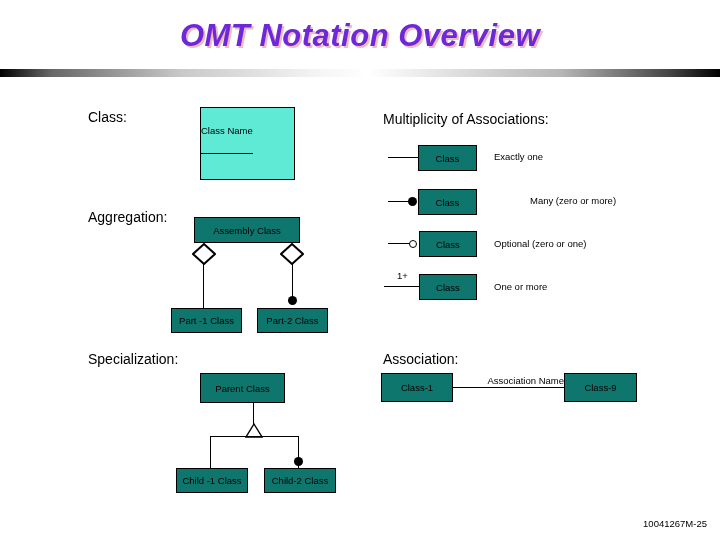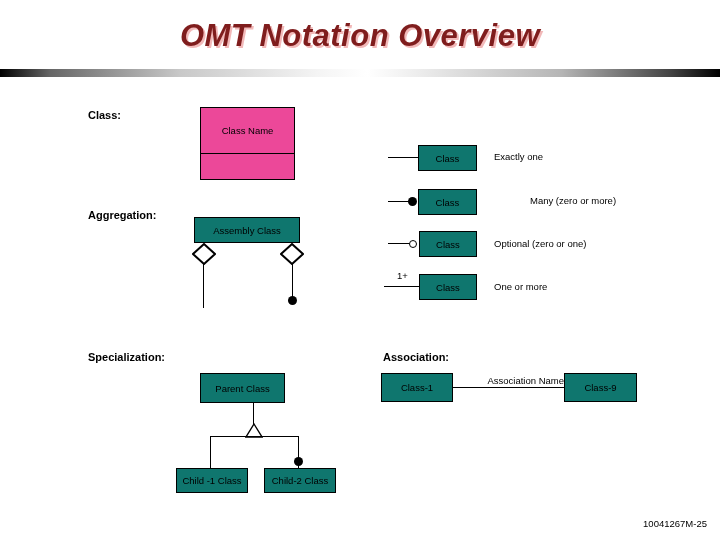--- a/index.html
+++ b/index.html
@@ -2,35 +2,35 @@
 <html><head>
 <meta charset="utf-8">
 <style>
   html,body { margin:0; padding:0; background:#fff; }
   .slide {
     position:relative; width:720px; height:540px; background:#fff;
     font-family:"Liberation Sans","DejaVu Sans",sans-serif; color:#000; overflow:hidden;
   }
   .title {
     position:absolute; top:18px; left:0; width:720px; text-align:center;
-    font-size:31px; font-weight:bold; font-style:italic; color:#7f1d1d;
+    font-size:31px; font-weight:bold; font-style:italic; color:#6d28d9;
     text-shadow:2px 2px 0 #f2b9b9; letter-spacing:0.5px; white-space:nowrap;
   }
   .divider-bar {
     position:absolute; top:69px; left:0; width:720px; height:8px;
     background:linear-gradient(90deg,#000 0%,#666 7%,#c8c8c8 25%,#f4f4f4 44%,#fff 51%,#ededed 58%,#b5b5b5 78%,#444 93%,#000 100%);
   }
-  .h { position:absolute; font-size:11px; font-weight:bold; white-space:nowrap; }
+  .h { position:absolute; font-size:14px; font-weight:normal; white-space:nowrap; }
   .lbl { position:absolute; font-size:9.5px; white-space:nowrap; }
   .box {
     position:absolute; border:1px solid #000; background:#0f766e; box-sizing:border-box;
     display:flex; align-items:center; justify-content:center;
     font-size:9.5px; text-align:center; white-space:nowrap;
   }
-  .class-box { position:absolute; border:1px solid #000; background:#ec4899; box-sizing:border-box; display:flex; flex-direction:column; }
+  .class-box { position:absolute; border:1px solid #000; background:#5eead4; box-sizing:border-box; display:flex; }
   .class-box .top { height:45px; border-bottom:1px solid #000; display:flex; align-items:center; justify-content:center; font-size:9.5px; }
   .class-box .bottom { flex:1; }
   .line-h { position:absolute; height:1px; background:#000; }
   .line-v { position:absolute; width:1px; background:#000; }
   .dot { position:absolute; width:9px; height:9px; background:#000; border-radius:50%; }
   .ring { position:absolute; width:8px; height:8px; border:1.5px solid #000; background:#fff; border-radius:50%; box-sizing:border-box; }
   .shape { position:absolute; line-height:0; }
   .footer { position:absolute; top:518px; right:13px; font-size:9.5px; }
 </style>
 </head>
@@ -40,20 +40,21 @@
 
   <div class="title">OMT Notation Overview</div>
   <div class="divider-bar"></div>
 
   <div class="h" style="left:88px; top:109px;">Class:</div>
   <div class="class-box" style="left:200px; top:107px; width:95px; height:73px;">
     <div class="top">Class Name</div>
     <div class="bottom"></div>
   </div>
 
+  <div class="h" style="left:383px; top:111px;">Multiplicity of Associations:</div>
 
   <div class="line-h" style="left:388px; top:157px; width:30px;"></div>
   <div class="box" style="left:418px; top:145px; width:59px; height:26px;">Class</div>
   <div class="lbl" style="left:494px; top:151px;">Exactly one</div>
 
   <div class="line-h" style="left:388px; top:201px; width:25px;"></div>
   <div class="dot" style="left:408px; top:197px;"></div>
   <div class="box" style="left:418px; top:189px; width:59px; height:26px;">Class</div>
   <div class="lbl" style="left:494px; top:195px;margin-left:36px;">Many (zero or more)</div>
 
@@ -75,20 +76,22 @@
       </svg>
   </div>
   <div class="shape" style="left:280px; top:243px;">
     <svg width="24" height="22" viewBox="0 0 24 22">
         <polygon points="12,1 23,11 12,21 1,11" fill="#fff" stroke="#000" stroke-width="2"></polygon>
       </svg>
   </div>
   <div class="line-v" style="left:203px; top:264px; height:44px;"></div>
   <div class="line-v" style="left:292px; top:264px; height:36px;"></div>
   <div class="dot" style="left:288px; top:296px;"></div>
+  <div class="box" style="left:171px; top:308px; width:71px; height:25px;">Part -1 Class</div>
+  <div class="box" style="left:257px; top:308px; width:71px; height:25px;">Part-2 Class</div>
 
   <div class="h" style="left:88px; top:351px;">Specialization:</div>
   <div class="box" style="left:200px; top:373px; width:85px; height:30px;">Parent Class</div>
   <div class="line-v" style="left:253px; top:403px; height:21px;"></div>
   <div class="shape" style="left:245px; top:423px;">
     <svg width="18" height="15" viewBox="0 0 18 15">
         <polygon points="9,1 17,14 1,14" fill="#fff" stroke="#000" stroke-width="1.4"></polygon>
       </svg>
   </div>
   <div class="line-h" style="left:210px; top:436px; width:89px;"></div>

